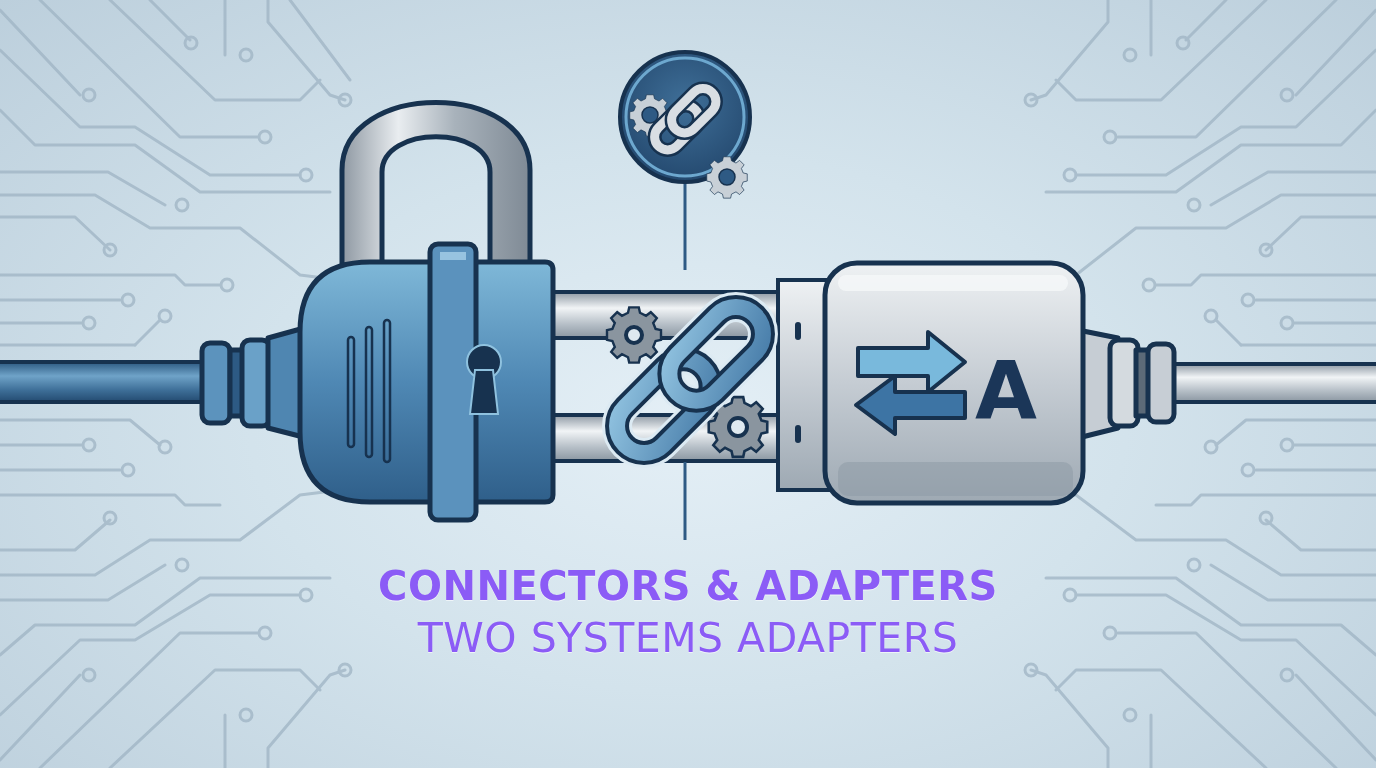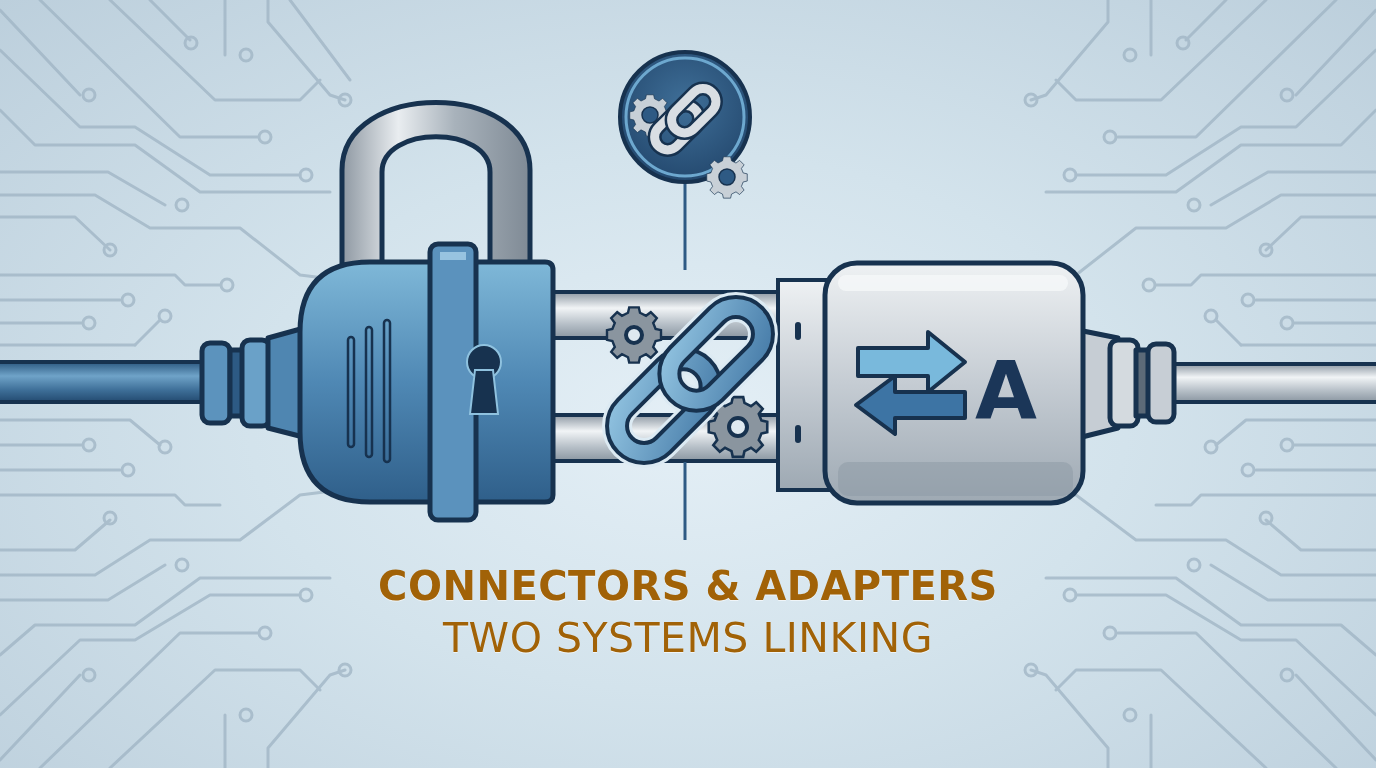--- a/index.html
+++ b/index.html
@@ -4,21 +4,21 @@
 <style>
   html, body { margin: 0; padding: 0; }
   body {
     width: 1376px; height: 768px; overflow: hidden; position: relative;
     background: radial-gradient(ellipse at 50% 55%, #e4eff6 0%, #d3e3ec 45%, #bccfdc 100%);
     font-family: "Liberation Sans", sans-serif;
   }
   .layer { position: absolute; left: 0; top: 0; width: 1376px; height: 768px; }
   .title-block {
     position: absolute; left: 0; width: 1376px; top: 560px;
-    text-align: center; color: #a16207;
+    text-align: center; color: #8b5cf6;
     font-family: "DejaVu Sans", sans-serif; font-weight: bold;
     text-shadow: 0 1px 0 rgba(255,255,255,0.6);
   }
   .title-line { display: block; font-size: 40px; line-height: 52px; letter-spacing: 0.5px; }
   .title-line.light { font-weight: normal; font-size: 41px; }
 </style>
 </head>
 <body>
 
 <svg class="layer" viewBox="0 0 1376 768" xmlns="http://www.w3.org/2000/svg">
@@ -277,14 +277,14 @@
       <rect x="672" y="106" width="52" height="26" rx="13" stroke="#17324f" stroke-width="14"></rect>
       <rect x="672" y="106" width="52" height="26" rx="13" stroke="#d9dee3" stroke-width="9"></rect>
     </g>
   </g>
 </svg>
 
 <div style="position:absolute; left:975px; top:352px; width:80px; font-family:'DejaVu Sans',sans-serif; font-weight:bold; font-size:80px; line-height:80px; color:#1b3658;">A</div>
 
 <div class="title-block">
   <span class="title-line">CONNECTORS &amp; ADAPTERS</span>
-  <span class="title-line light">TWO SYSTEMS LINKING</span>
+  <span class="title-line light">TWO SYSTEMS ADAPTERS</span>
 </div>
 
 </body></html>

